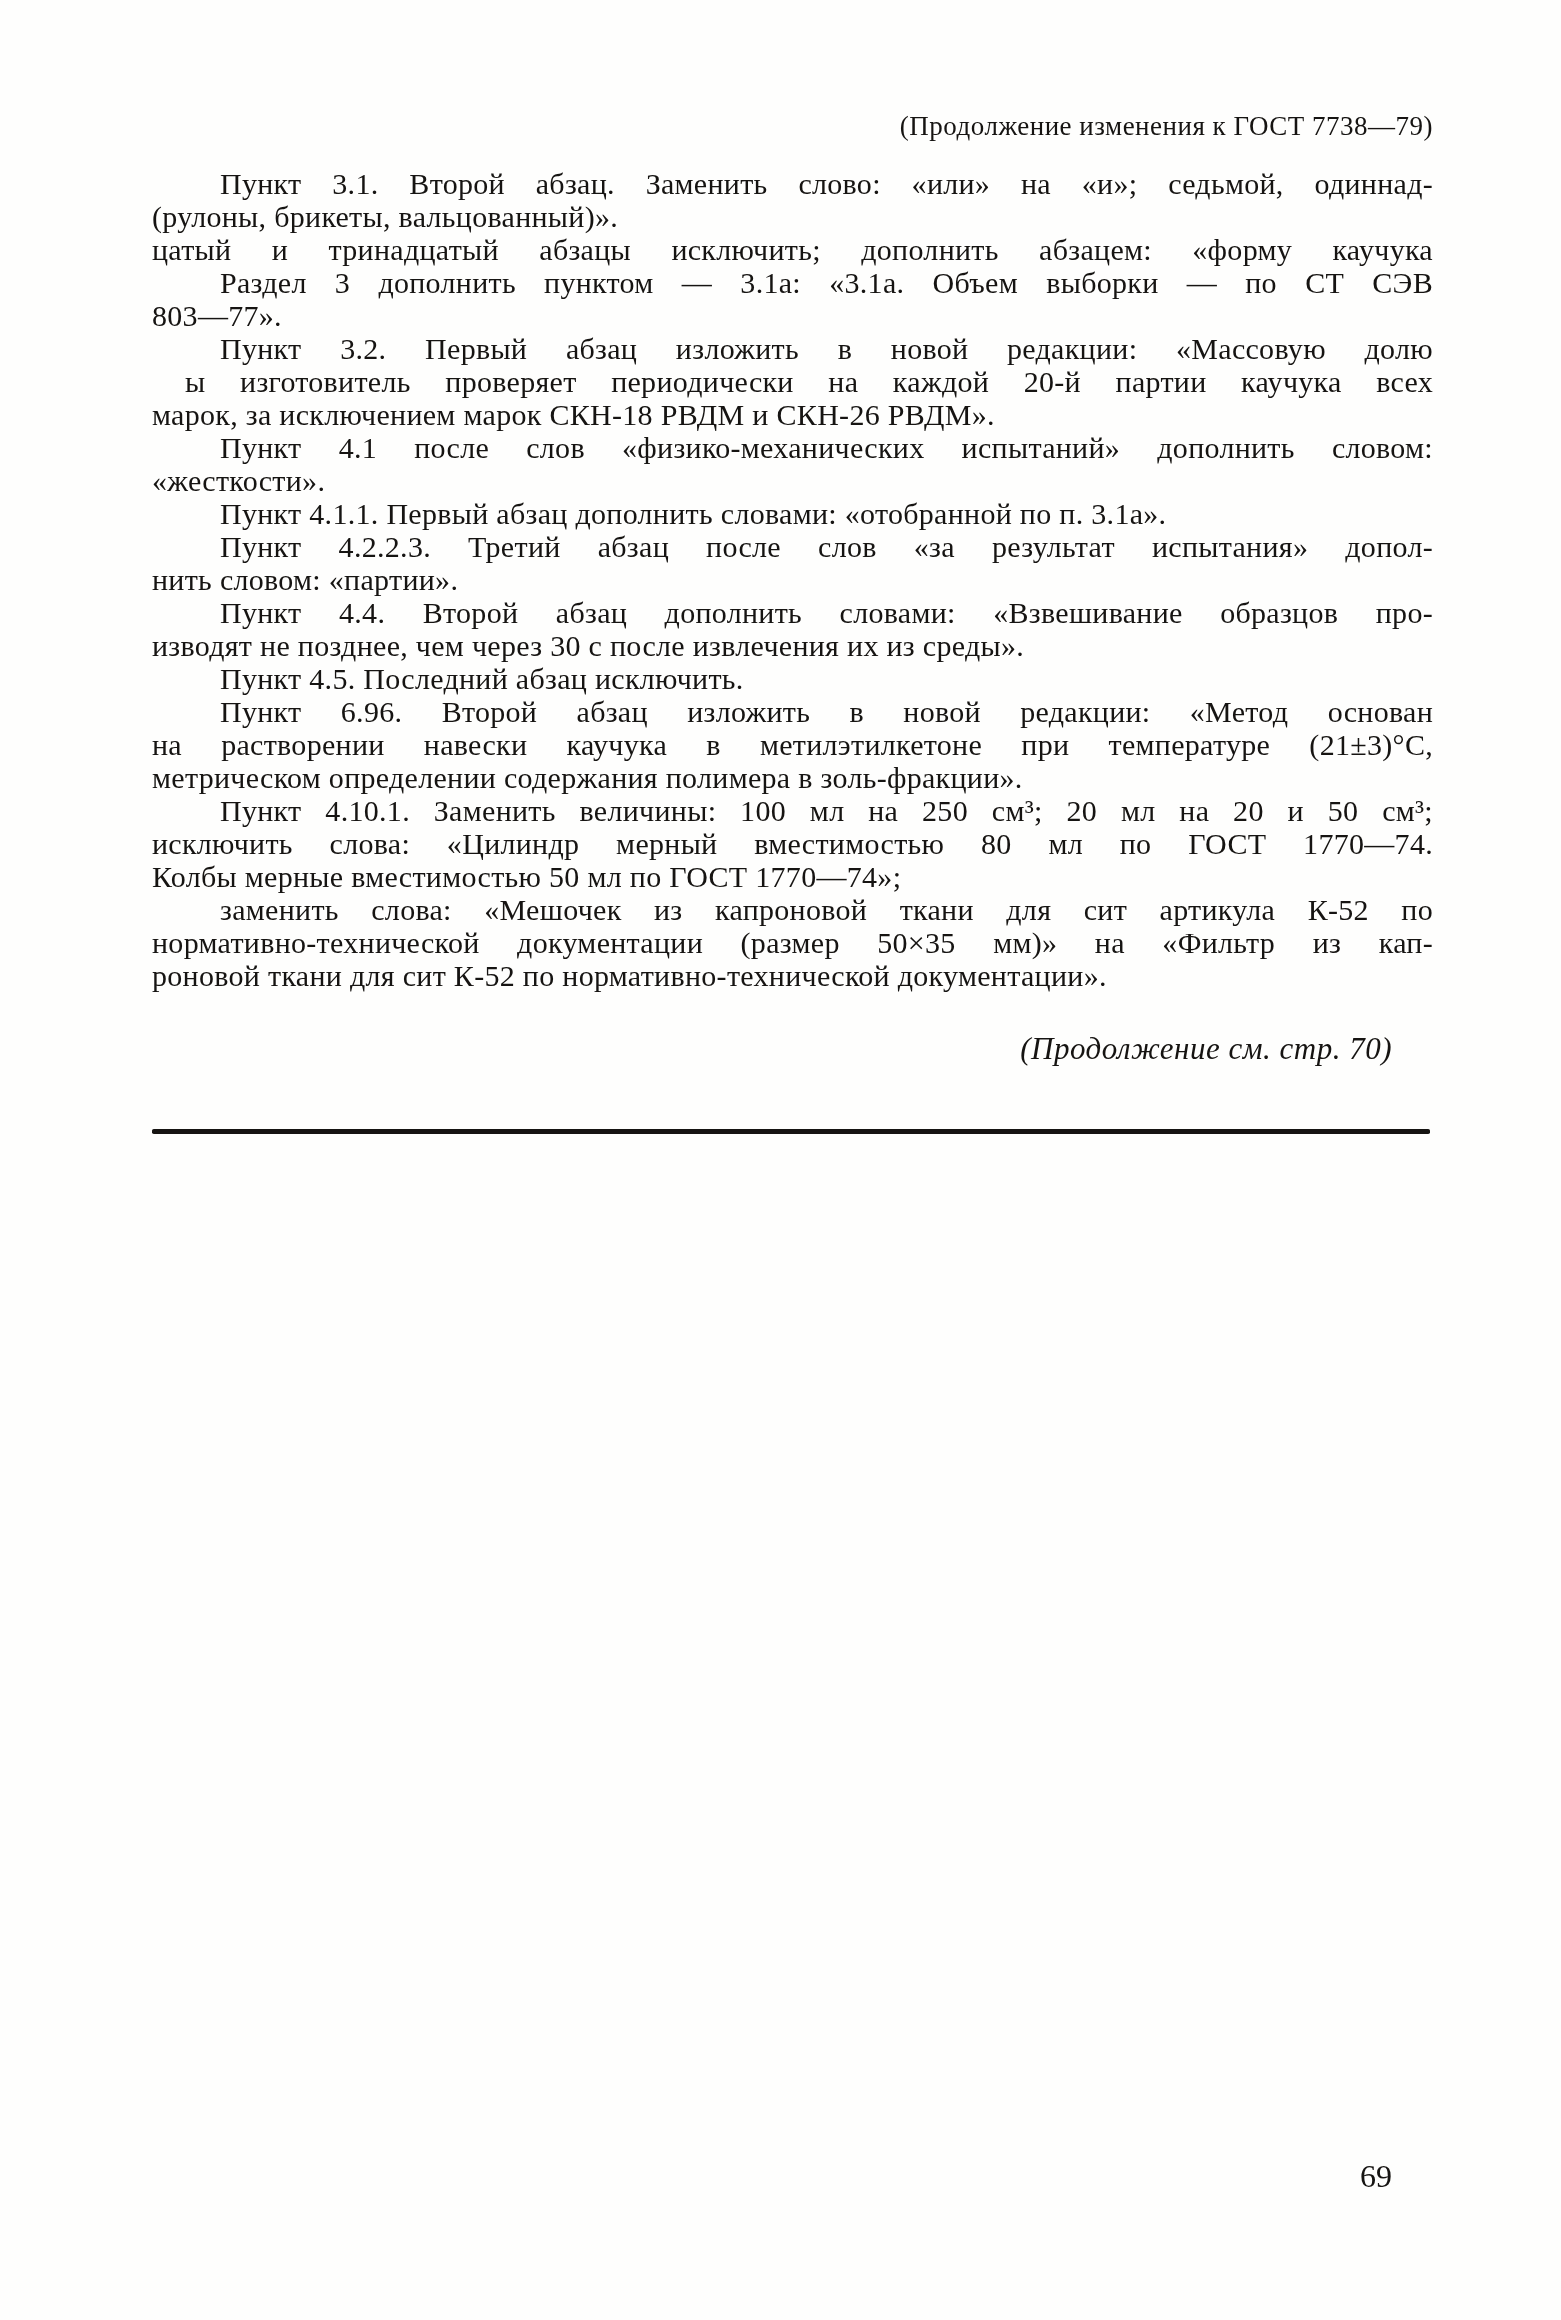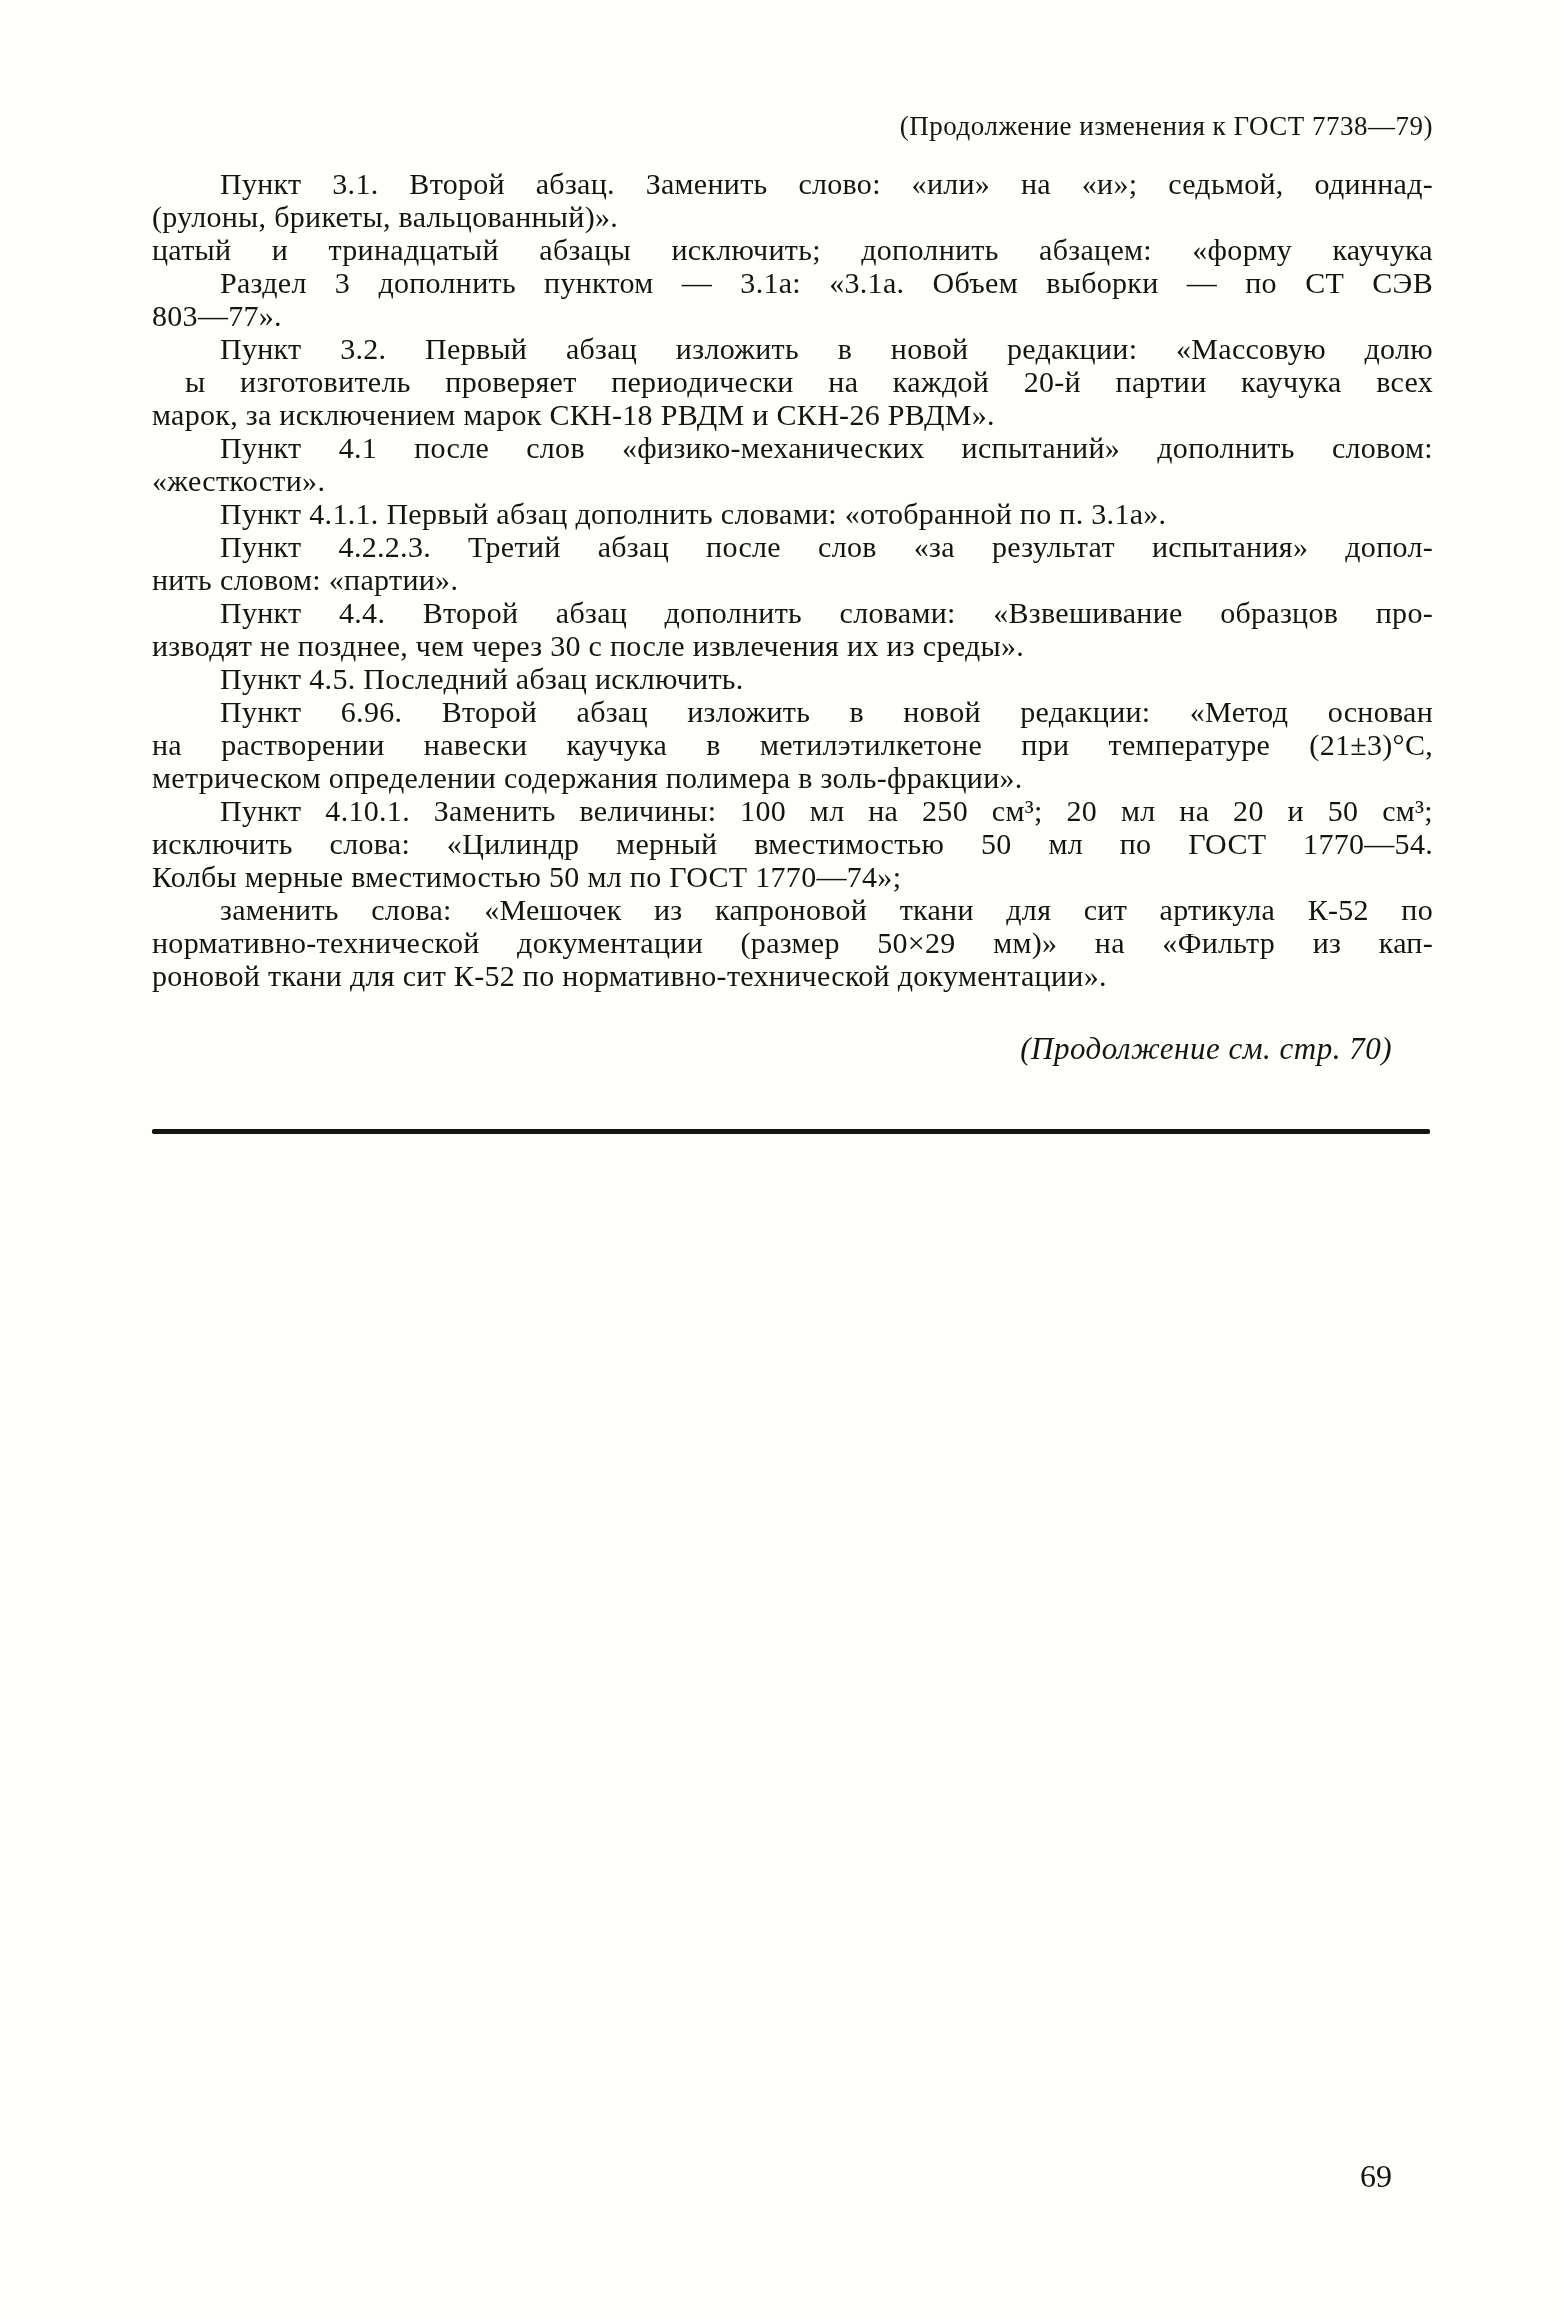--- a/index.html
+++ b/index.html
@@ -78,24 +78,24 @@
       <div class="line ind">Пункт 4.1.1. Первый абзац дополнить словами: «отобранной по п. 3.1а».</div>
       <div class="line j ind">Пункт 4.2.2.3. Третий абзац после слов «за результат испытания» допол-</div>
       <div class="line">нить словом: «партии».</div>
       <div class="line j ind">Пункт 4.4. Второй абзац дополнить словами: «Взвешивание образцов про-</div>
       <div class="line">изводят не позднее, чем через 30 с после извлечения их из среды».</div>
       <div class="line ind">Пункт 4.5. Последний абзац исключить.</div>
       <div class="line j ind">Пункт 6.96. Второй абзац изложить в новой редакции: «Метод основан</div>
       <div class="line j">на растворении навески каучука в метилэтилкетоне при температуре (21±3)°С,</div>
       <div class="line">метрическом определении содержания полимера в золь-фракции».</div>
       <div class="line j ind">Пункт 4.10.1. Заменить величины: 100 мл на 250 см³; 20 мл на 20 и 50 см³;</div>
-      <div class="line j">исключить слова: «Цилиндр мерный вместимостью 50 мл по ГОСТ 1770—54.</div>
+      <div class="line j">исключить слова: «Цилиндр мерный вместимостью 80 мл по ГОСТ 1770—74.</div>
       <div class="line">Колбы мерные вместимостью 50 мл по ГОСТ 1770—74»;</div>
       <div class="line j ind">заменить слова: «Мешочек из капроновой ткани для сит артикула К-52 по</div>
-      <div class="line j">нормативно-технической документации (размер 50×29 мм)» на «Фильтр из кап-</div>
+      <div class="line j">нормативно-технической документации (размер 50×35 мм)» на «Фильтр из кап-</div>
       <div class="line">роновой ткани для сит К-52 по нормативно-технической документации».</div>
     </div>
 
   <div class="continuation-note">(Продолжение см. стр. 70)</div>
 
   <div class="rule" style="background: rgb(22, 20, 18);"></div>
 
   <div class="page-number">69</div>
 
 </div>

